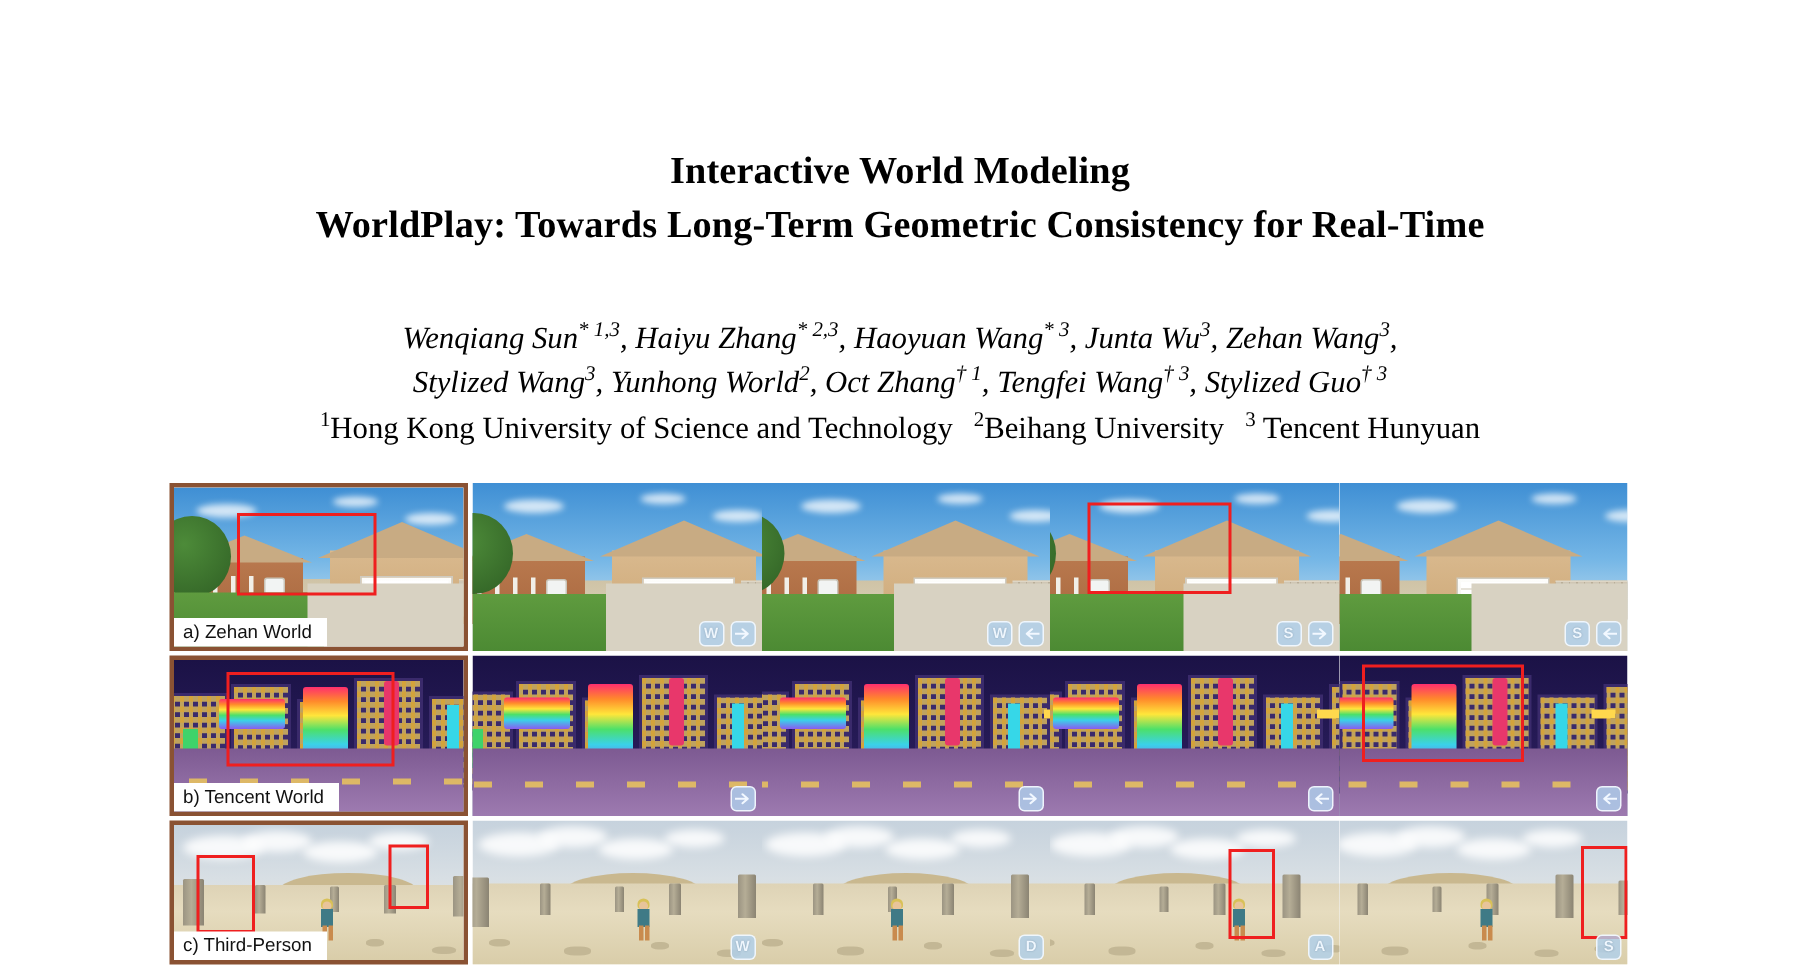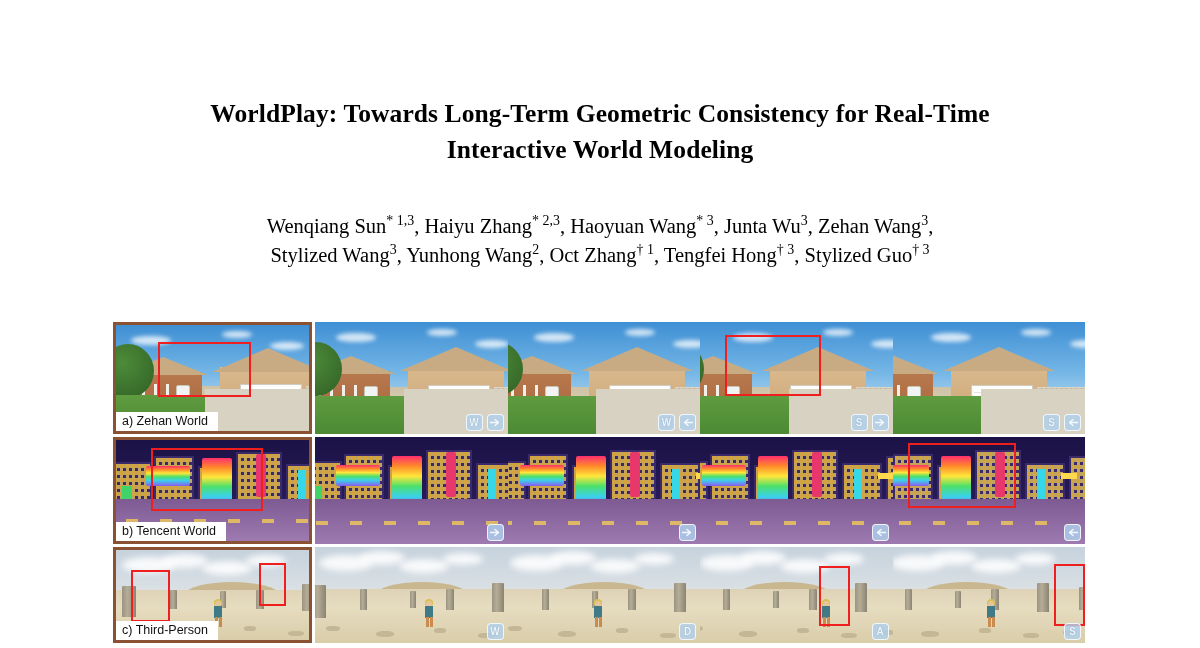--- a/index.html
+++ b/index.html
@@ -36,21 +36,21 @@
   #title .ttl-line { display: block; }
 
   #authors {
     margin: 0;
     padding-top: 44px;
     text-align: center;
     font-family: "Liberation Serif", serif;
     font-size: 20.5px;
     line-height: 28.5px;
   }
-  #authors .auth-line { display: block; white-space: nowrap; }
+  #authors .auth-line { display: block; white-space: nowrap; font-style: italic; }
   #affiliations {
     margin: 0;
     padding-top: 3px;
     text-align: center;
     font-family: "Liberation Serif", serif;
     font-size: 20.5px;
     line-height: 28.5px;
     white-space: nowrap;
   }
   .sup {
@@ -298,29 +298,30 @@
     text-shadow: 0 0 1px rgba(60,90,120,.5);
   }
   .key svg { display: block; }
 </style>
 </head>
 <body>
 
 <div id="paper-head">
 
   <h1 id="title">
+    <span class="ttl-line">Interactive World Modeling</span>
     <span class="ttl-line">WorldPlay: Towards Long-Term Geometric Consistency for Real-Time</span>
-    <span class="ttl-line">Interactive World Modeling</span>
   </h1>
 
   <div id="authors">
     <span class="auth-line" id="auth-line-1"><span>Wenqiang Sun</span><span class="sup">* 1,3</span>, <span>Haiyu Zhang</span><span class="sup">* 2,3</span>, <span>Haoyuan Wang</span><span class="sup">* 3</span>, <span>Junta Wu</span><span class="sup">3</span>, <span>Zehan Wang</span><span class="sup">3</span>,</span>
-    <span class="auth-line" id="auth-line-2"><span>Stylized Wang</span><span class="sup">3</span>, <span>Yunhong Wang</span><span class="sup">2</span>, <span>Oct Zhang</span><span class="sup">† 1</span>, <span>Tengfei Hong</span><span class="sup">† 3</span>, <span>Stylized Guo</span><span class="sup">† 3</span></span>
+    <span class="auth-line" id="auth-line-2"><span>Stylized Wang</span><span class="sup">3</span>, <span>Yunhong World</span><span class="sup">2</span>, <span>Oct Zhang</span><span class="sup">† 1</span>, <span>Tengfei Wang</span><span class="sup">† 3</span>, <span>Stylized Guo</span><span class="sup">† 3</span></span>
   </div>
 
+  <div id="affiliations"><span class="presup">1</span><span>Hong Kong University of Science and Technology</span><span class="aff-sep"></span><span class="presup">2</span><span>Beihang University</span><span class="aff-sep"></span><span class="presup">3</span><span> Tencent Hunyuan</span></div>
 </div>
 
 <div id="figure">
     <div class="fig-row row-a">
       <div class="first-cell" style="border-color: rgb(138, 82, 51);">
         <div class="scene" style="">
           <div class="sky-a" style=""></div>
           <div class="cloud" style="left: 8%; top: 10%; width: 40px; height: 9px;"></div>
           <div class="cloud" style="left: 55%; top: 6%; width: 30px; height: 7px;"></div>
           <div class="cloud" style="left: 80%; top: 16%; width: 34px; height: 8px;"></div>

